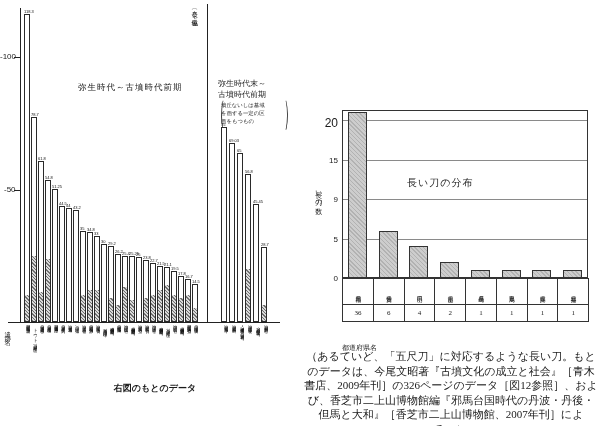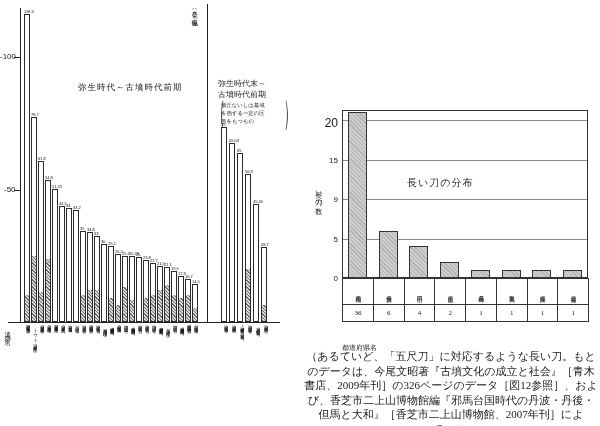--- a/index.html
+++ b/index.html
@@ -191,20 +191,21 @@
         <div class="bar1" style="left: 253px; top: 203.83px; height: 118.17px;"></div>
         <div class="barlabel" style="left: 253px; top: 198.83px;">45.45</div>
         <div class="sitelabel" style="left: 252px; top: 325px; height: 52px; width: 8px;">杉谷３号（富山県）</div>
         <div class="bar1" style="left: 261px; top: 247.38px; height: 74.62px;">
           <div class="tang" style="height: 15.6px;"></div>
         </div>
         <div class="barlabel" style="left: 261px; top: 242.38px;">28.7</div>
         <div class="sitelabel" style="left: 260px; top: 325px; height: 52px; width: 8px;">松岡（福井県）</div>
       </div>
 
+    <div class="abs cap-title" style="left:50px;top:382px;width:210px;">右図のもとのデータ</div>
   </div>
 
   <div class="abs" style="left:302px;top:0;width:298px;height:426px;">
 
     <div class="abs vtext" style="left:12px;top:186px;height:56px;font-size:7px;">長い刀の数</div>
 
     <div class="abs" style="left:40px;top:110px;width:246px;height:168px;border:1px solid #333;box-sizing:border-box;background:#fff;"></div>
 
     <div class="abs" id="right-chart-layer" style="left:0;top:0;width:298px;height:426px;">
         <div class="abs tick" style="left: 22px; top: 274px; width: 14px; text-align: right; font-size: 8px;">0</div>

